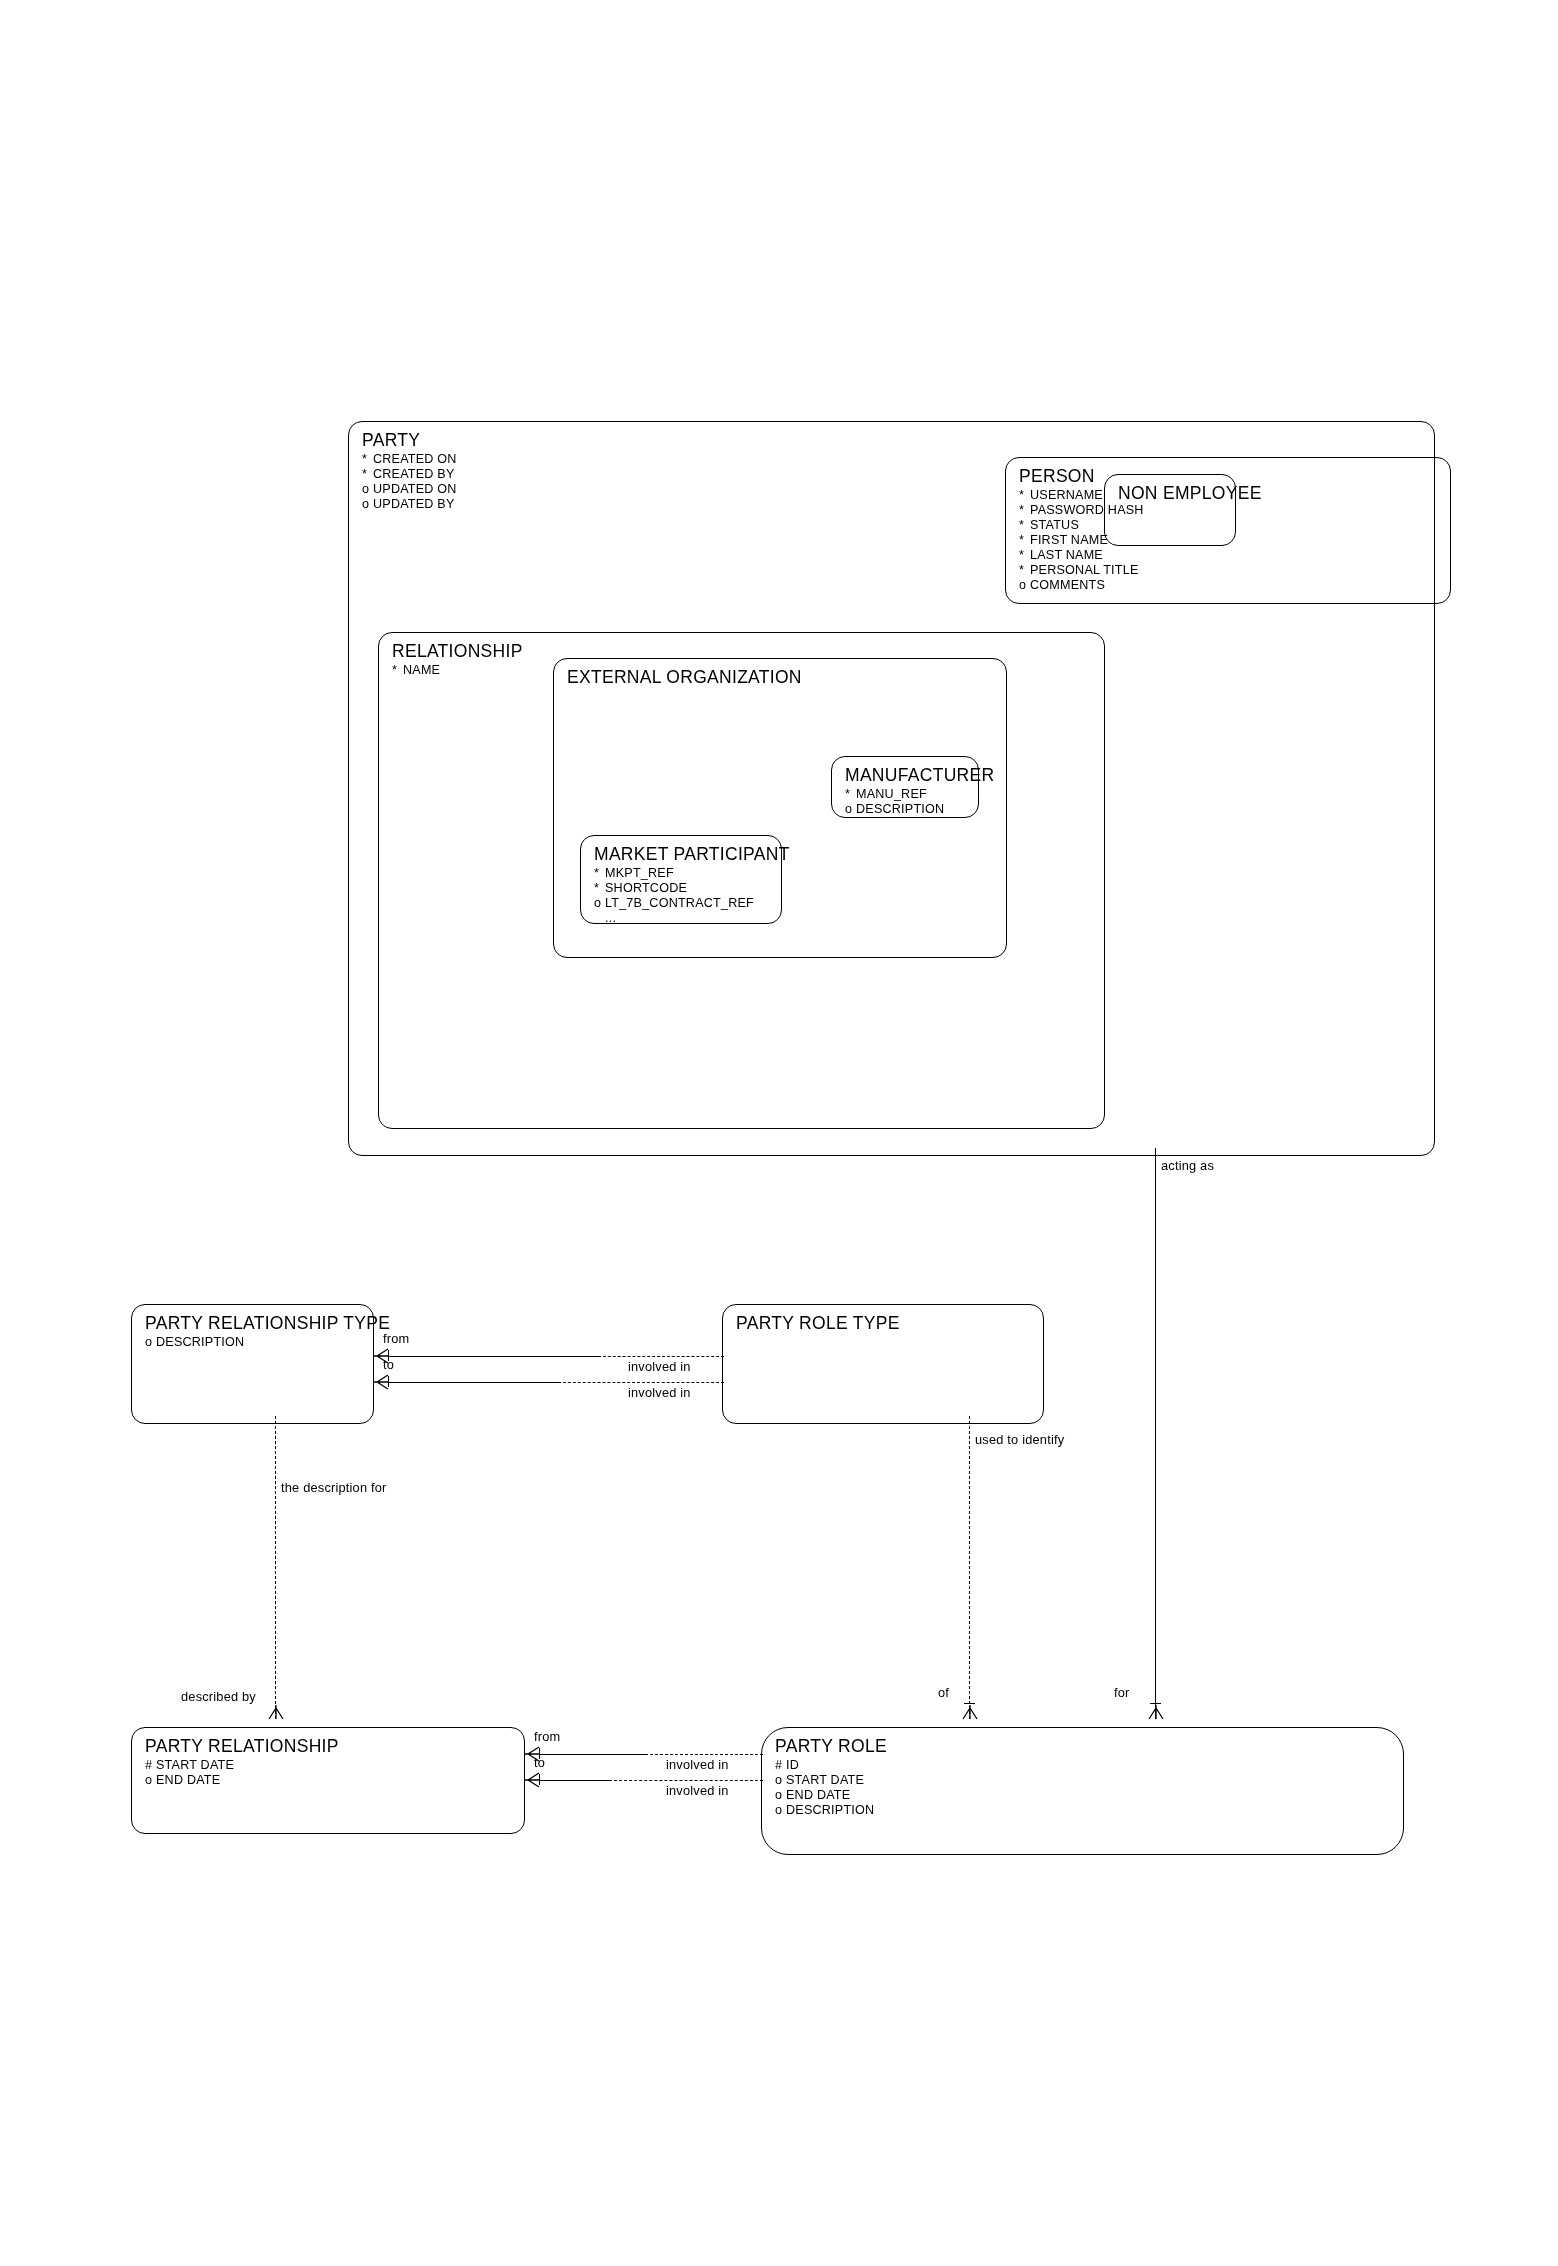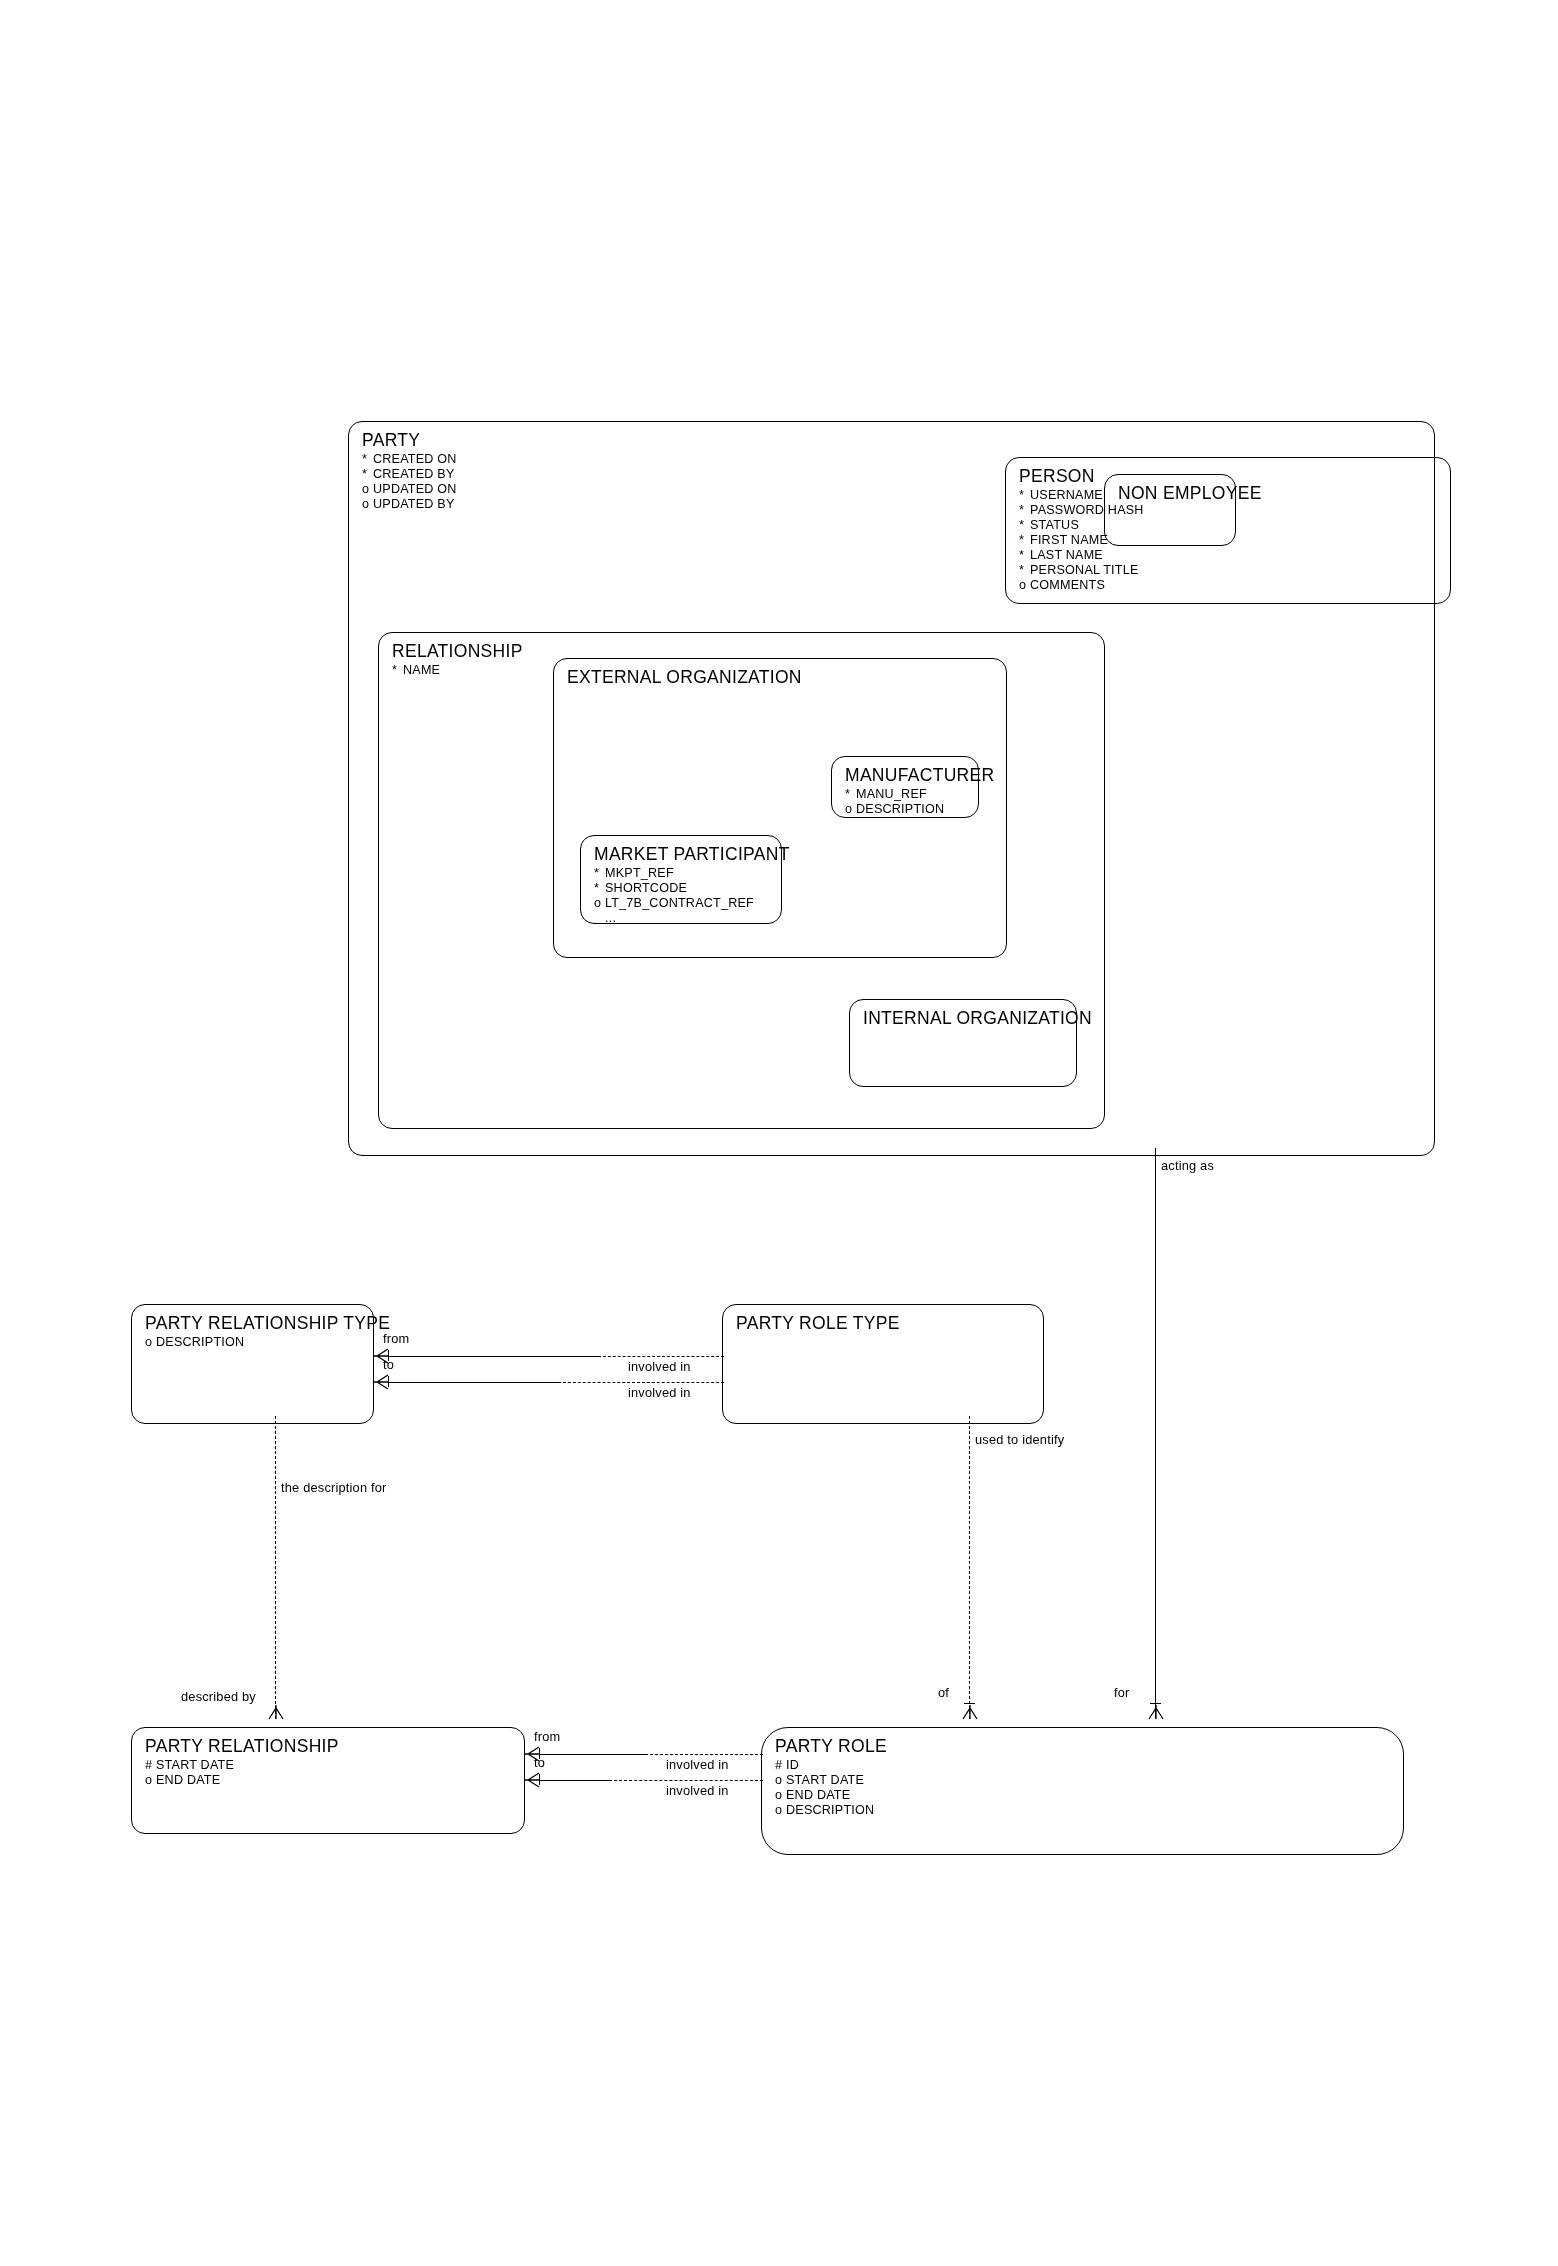--- a/index.html
+++ b/index.html
@@ -154,23 +154,20 @@
   <div class="entity" style="left:580px; top:827px; width:202px; height:89px;">
     <div class="ent-title">MARKET PARTICIPANT</div>
     <ul class="attr-list">
       <li class="attr"><span class="mk">*</span><span>MKPT_REF</span></li>
       <li class="attr"><span class="mk">*</span><span>SHORTCODE</span></li>
       <li class="attr"><span class="mk">o</span><span>LT_7B_CONTRACT_REF</span></li>
       <li class="attr"><span class="mk"></span><span>...</span></li>
     </ul>
   </div>
 
-  <div class="entity" style="left:849px; top:991px; width:228px; height:88px;">
-    <div class="ent-title">INTERNAL ORGANIZATION</div>
-  </div>
 
   <div class="entity" style="left:131px; top:1296px; width:243px; height:120px;">
     <div class="ent-title">PARTY RELATIONSHIP TYPE</div>
     <ul class="attr-list">
       <li class="attr"><span class="mk">o</span><span>DESCRIPTION</span></li>
     </ul>
   </div>
 
   <div class="entity" style="left:722px; top:1296px; width:322px; height:120px;">
     <div class="ent-title">PARTY ROLE TYPE</div>

